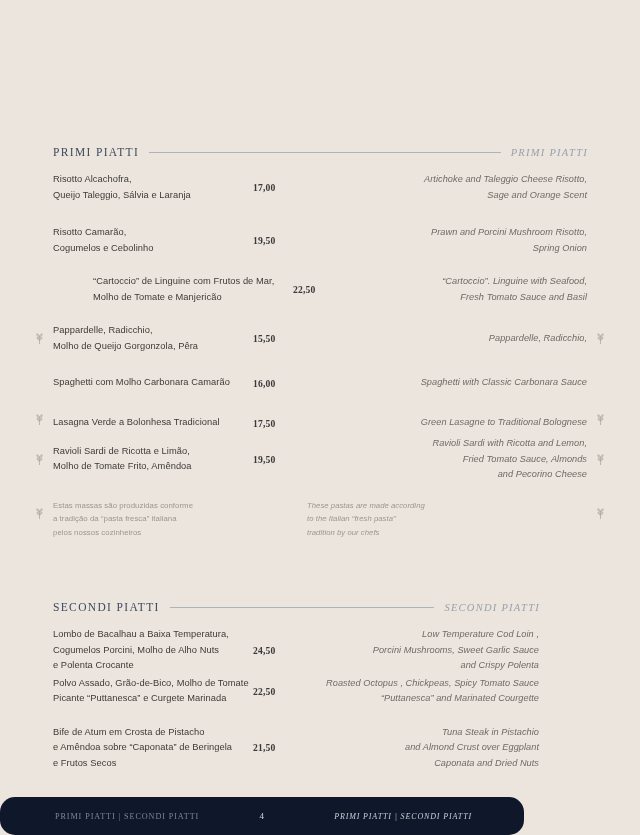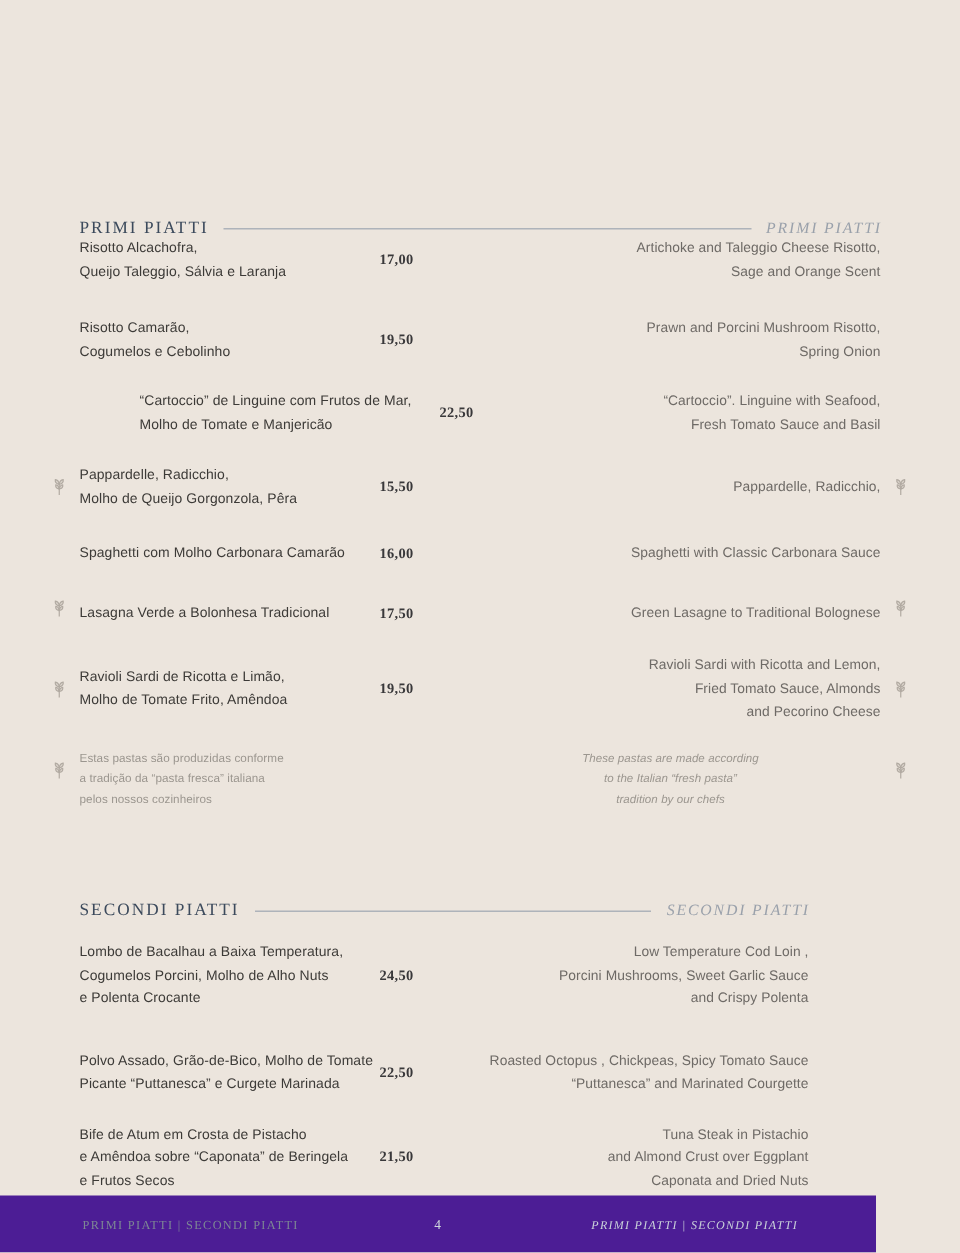--- a/index.html
+++ b/index.html
@@ -84,20 +84,21 @@
     letter-spacing: 0.2px;
     text-align: left;
   }
   .col-en {
     flex: 1 1 auto;
     padding-right: 53px;
     box-sizing: border-box;
     font-size: 9.2px;
     line-height: 15.5px;
     color: #6e6a66;
+    font-style: italic;
     text-align: right;
     letter-spacing: 0.05px;
   }
 
   .line { display: block; }
 
   
   .glyph {
     position: absolute;
     width: 11px;
@@ -126,34 +127,35 @@
   }
   .footnote-sp { width: 54px; }
   .footnote-en {
     flex: 1 1 auto;
     padding-right: 53px;
     box-sizing: border-box;
     font-size: 7.7px;
     line-height: 13.5px;
     color: #9b968f;
     font-style: italic;
-    text-align: center;
+    text-align: left;
     letter-spacing: 0.05px;
   }
 
   
   #footer-band {
     position: absolute;
     left: 0;
     bottom: 0;
-    width: 584px;
+    width: 524px;
     height: 38px;
-    background: #4c1d95;
+    background: #0f172a;
     display: flex;
     align-items: center;
+    border-radius: 15px;
   }
   .footer-left {
     position: absolute;
     left: 55px;
     font-family: "Liberation Serif", serif;
     font-size: 8.2px;
     letter-spacing: 0.9px;
     color: #7d8794;
   }
   .footer-center {
@@ -182,21 +184,21 @@
 
   <div id="sec-0" style="position:absolute; left:0; top:146px; width:640px;">
 
     <div class="section-header">
       <div class="section-title-left">PRIMI PIATTI</div>
       <div class="section-rule"></div>
       <div class="section-title-right">PRIMI PIATTI</div>
     </div>
 
     <div class="items" id="items-0">
-        <div class="item-row" style="">
+        <div class="item-row" style="margin-top: 14px;">
           <div class="col-pt">
             <span class="line">Risotto Alcachofra,</span>
             <span class="line">Queijo Taleggio, Sálvia e Laranja</span>
           </div>
           <div class="col-price">17,00</div>
           <div class="col-en">
             <span class="line">Artichoke and Taleggio Cheese Risotto,</span>
             <span class="line">Sage and Orange Scent</span>
           </div>
         </div>
@@ -279,21 +281,21 @@
           <div class="glyph glyph-right" style="top: 1px;">
             <svg viewBox="0 0 11 13" fill="none" stroke="#6b635a" stroke-width="0.8">
               <path d="M5.5 12 L5.5 5"></path>
               <path d="M5.5 5 C3.4 4.6 2.6 3.3 2.9 1.8 C4.4 2 5.3 3.2 5.5 5 Z" fill="#6b635a" fill-opacity="0.28"></path>
               <path d="M5.5 5 C7.6 4.6 8.4 3.3 8.1 1.8 C6.6 2 5.7 3.2 5.5 5 Z" fill="#6b635a" fill-opacity="0.28"></path>
               <path d="M5.5 8 C3.6 7.7 2.9 6.6 3.2 5.3 C4.5 5.5 5.3 6.5 5.5 8 Z" fill="#6b635a" fill-opacity="0.28"></path>
               <path d="M5.5 8 C7.4 7.7 8.1 6.6 7.8 5.3 C6.5 5.5 5.7 6.5 5.5 8 Z" fill="#6b635a" fill-opacity="0.28"></path>
             </svg>
           </div>
         </div>
-        <div class="item-row" style="margin-top: 16px;">
+        <div class="item-row" style="margin-top: 2px;">
           <div class="col-pt">
             <span class="line">Ravioli Sardi de Ricotta e Limão,</span>
             <span class="line">Molho de Tomate Frito, Amêndoa</span>
           </div>
           <div class="col-price">19,50</div>
           <div class="col-en">
             <span class="line">Ravioli Sardi with Ricotta and Lemon,</span>
             <span class="line">Fried Tomato Sauce, Almonds</span>
             <span class="line">and Pecorino Cheese</span>
           </div>
@@ -313,21 +315,21 @@
               <path d="M5.5 5 C7.6 4.6 8.4 3.3 8.1 1.8 C6.6 2 5.7 3.2 5.5 5 Z" fill="#6b635a" fill-opacity="0.28"></path>
               <path d="M5.5 8 C3.6 7.7 2.9 6.6 3.2 5.3 C4.5 5.5 5.3 6.5 5.5 8 Z" fill="#6b635a" fill-opacity="0.28"></path>
               <path d="M5.5 8 C7.4 7.7 8.1 6.6 7.8 5.3 C6.5 5.5 5.7 6.5 5.5 8 Z" fill="#6b635a" fill-opacity="0.28"></path>
             </svg>
           </div>
         </div>
       </div>
 
     <div class="footnote-row" id="footnote-0" style="margin-top:16px;">
         <div class="footnote-pt">
-          <span class="line">Estas pastas são produzidas conforme</span>
+          <span class="line">Estas massas são produzidas conforme</span>
           <span class="line">a tradição da “pasta fresca” italiana</span>
           <span class="line">pelos nossos cozinheiros</span>
         </div>
         <div class="footnote-sp"></div>
         <div class="footnote-en">
           <span class="line">These pastas are made according</span>
           <span class="line">to the Italian “fresh pasta”</span>
           <span class="line">tradition by our chefs</span>
         </div>
         <div class="glyph glyph-left" style="top: 8px;">
@@ -366,21 +368,21 @@
             <span class="line">Cogumelos Porcini, Molho de Alho Nuts</span>
             <span class="line">e Polenta Crocante</span>
           </div>
           <div class="col-price">24,50</div>
           <div class="col-en">
             <span class="line">Low Temperature Cod Loin ,</span>
             <span class="line">Porcini Mushrooms, Sweet Garlic Sauce</span>
             <span class="line">and Crispy Polenta</span>
           </div>
         </div>
-        <div class="item-row" style="margin-top: 26px; align-items: center;">
+        <div class="item-row" style="margin-top: 2px; align-items: center;">
           <div class="col-pt">
             <span class="line">Polvo Assado, Grão-de-Bico, Molho de Tomate</span>
             <span class="line">Picante “Puttanesca” e Curgete Marinada</span>
           </div>
           <div class="col-price">22,50</div>
           <div class="col-en">
             <span class="line">Roasted Octopus , Chickpeas, Spicy Tomato Sauce</span>
             <span class="line">“Puttanesca” and Marinated Courgette</span>
           </div>
         </div>

